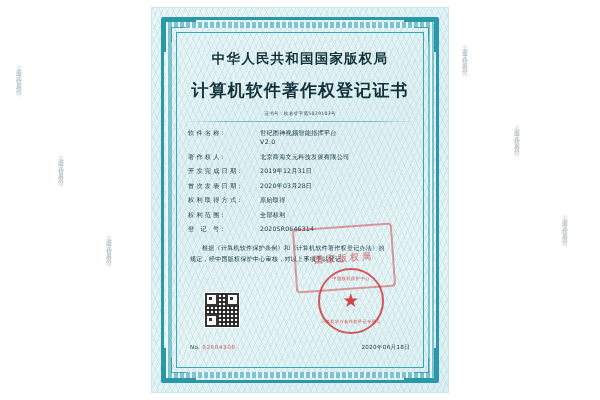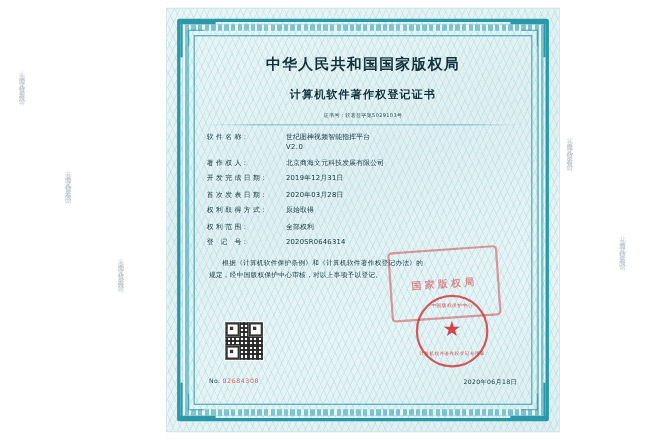--- a/index.html
+++ b/index.html
@@ -15,21 +15,21 @@
     position: relative;
     width: 600px;
     height: 400px;
     background: #ffffff;
   }
   
   .cert {
     position: absolute;
     left: 152px;
     top: 8px;
-    width: 356px;
+    width: 296px;
     height: 384px;
     background:
       repeating-linear-gradient(115deg, rgba(175,215,222,0.40) 0px, rgba(175,215,222,0.40) 1px, rgba(255,255,255,0) 1px, rgba(255,255,255,0) 5px),
       repeating-linear-gradient(65deg, rgba(168,212,220,0.32) 0px, rgba(168,212,220,0.32) 1px, rgba(255,255,255,0) 1px, rgba(255,255,255,0) 6px),
       linear-gradient(160deg, #e9f5f6 0%, #dff0f2 40%, #e7f4f5 70%, #dceff1 100%);
     box-shadow: 0 0 0 1px #cfe6e9;
     overflow: hidden;
   }
   
   .frame-outer {
@@ -94,21 +94,21 @@
     text-align: center;
     font-size: 13.5px;
     letter-spacing: 1.2px;
     font-weight: bold;
     color: #10303a;
     margin-top: 12px;
     font-family: "DejaVu Serif", serif;
   }
   .doc-title {
     text-align: center;
-    font-size: 10px;
+    font-size: 17px;
     letter-spacing: 1.1px;
     font-weight: bold;
     color: #10303a;
     margin-top: 11px;
     font-family: "DejaVu Serif", serif;
   }
   .cert-no {
     text-align: center;
     font-size: 4.6px;
     color: #2a4f57;

